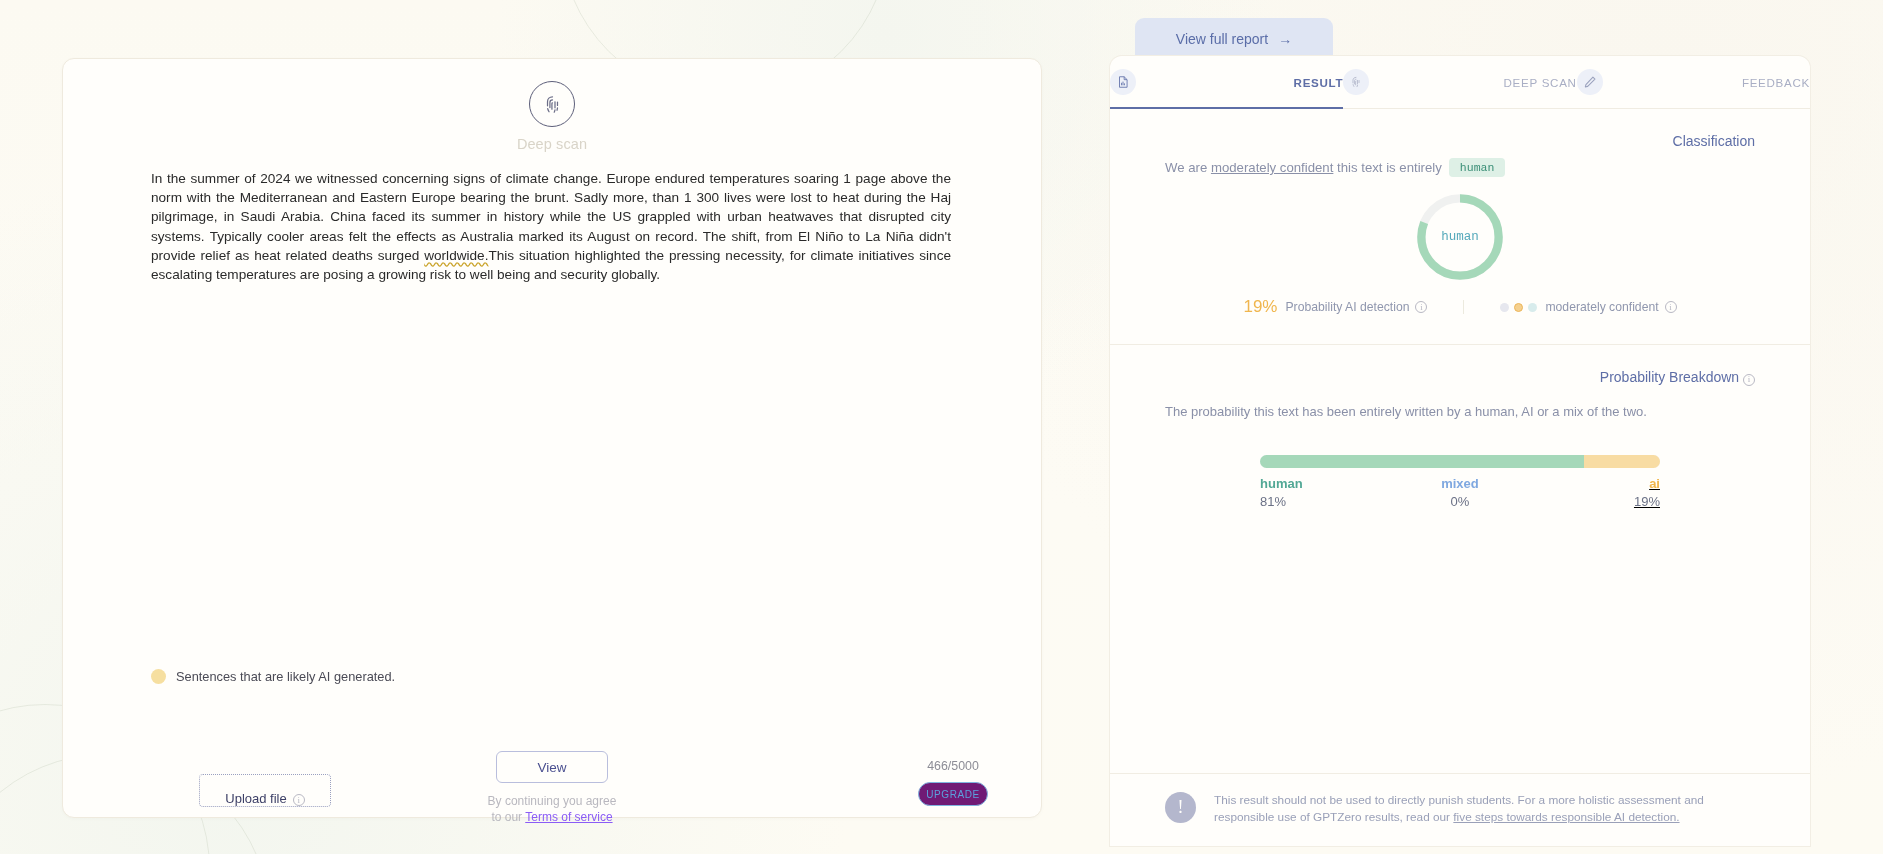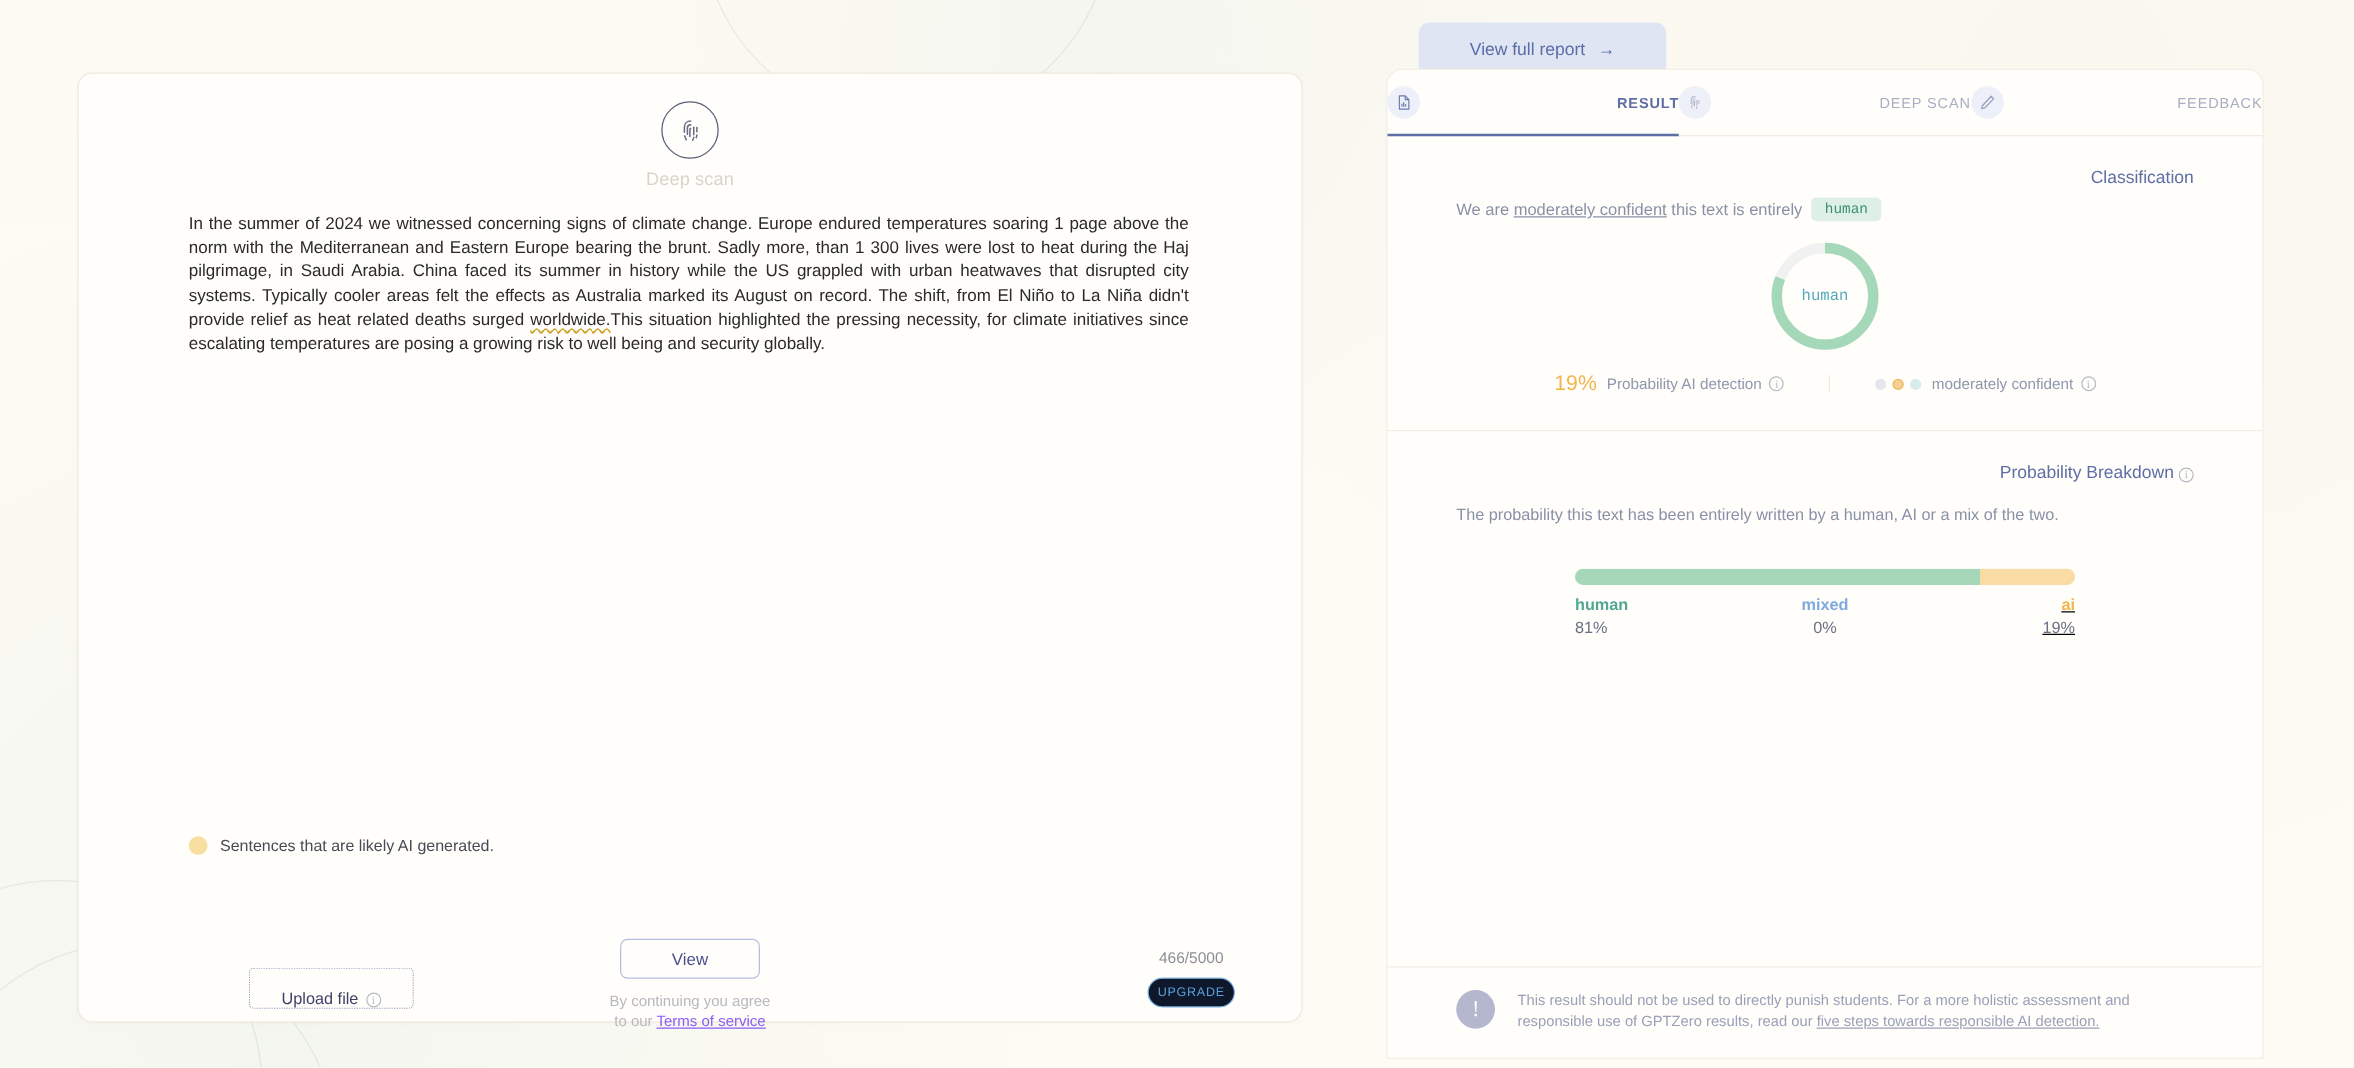--- a/index.html
+++ b/index.html
@@ -102,21 +102,21 @@
   }
   .terms a { color: #8b5cf6; text-decoration: underline; }
   .quota-area {
     position: absolute; left: 855px; top: 700px;
     display: flex; flex-direction: column; align-items: center; gap: 9px;
   }
   .quota-count { font-size: 12.4px; color: #8d8d96; }
   .upgrade-btn {
     width: 70px; height: 24px;
     border: 1px solid #7fb4e0; border-radius: 13px;
-    background: #0f172a; color: #5ba0dc;
+    background: #701a75; color: #5ba0dc;
     font-size: 10px; letter-spacing: .6px; cursor: pointer;
     font-family: "Liberation Sans", sans-serif;
   }
 
   
   .report-btn {
     position: absolute; left: 1135px; top: 18px;
     width: 198px; height: 42px;
     background: #dfe5f3; border: none;
     border-radius: 9px 9px 0 0;

